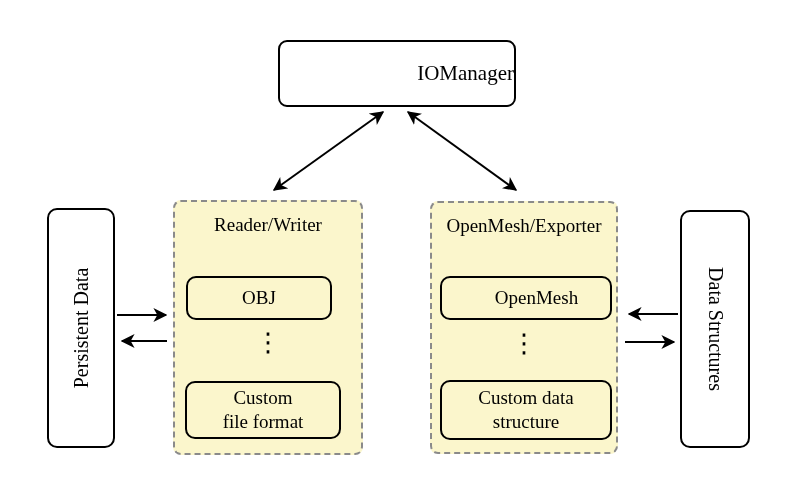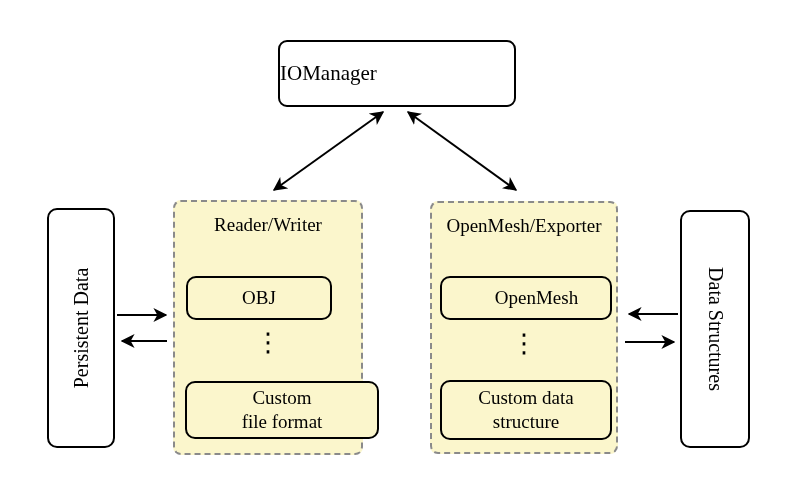--- a/index.html
+++ b/index.html
@@ -23,21 +23,21 @@
     overflow: hidden;
   }
 
   .node {
     position: absolute;
     background: var(--node-fill);
     border: 2.5px solid var(--node-border);
     border-radius: 10px;
     display: flex;
     align-items: center;
-    justify-content: flex-start;
+    justify-content: flex-end;
     text-align: center;
     font-family: Liberation Serif, serif;
   }
 
   .node-label { font-size: 21px; line-height: 1.2; }
 
   .rot-label {
     position: absolute;
     left: 50%;
     top: 50%;
@@ -125,21 +125,21 @@
   <div class="node" style="left:680px; top:210px; width:70px; height:238px;">
     <span class="rot-label rot-cw">Data Structures</span>
   </div>
 
   <div class="panel" style="left:173px; top:200px; width:190px; height:255px;padding-left:12px;">
     <div class="panel-title">Reader/Writer</div>
     <div class="inner-node" style="left:11px; top:74px; width:146px; height:44px;">
       <span>OBJ</span>
     </div>
     <div class="vdots" style="top:128px;">⋮</div>
-    <div class="inner-node" style="left:10px; top:179px; width:194px; height:58px;">
+    <div class="inner-node" style="left:10px; top:179px; width:156px; height:58px;">
       <span><span>Custom</span><br>
       <span>file format</span></span>
     </div>
   </div>
 
   <div class="panel" style="left:430px; top:201px; width:188px; height:253px;">
     <div class="panel-title">OpenMesh/Exporter</div>
     <div class="inner-node" style="left:8px; top:73px; width:172px; height:44px;padding-left:21px;">
       <span>OpenMesh</span>
     </div>

